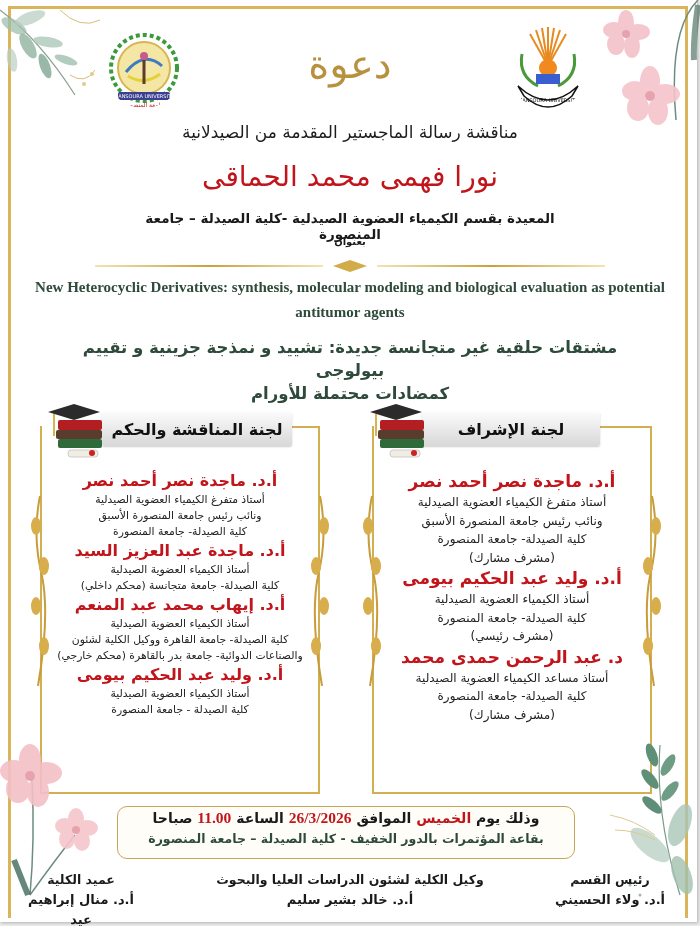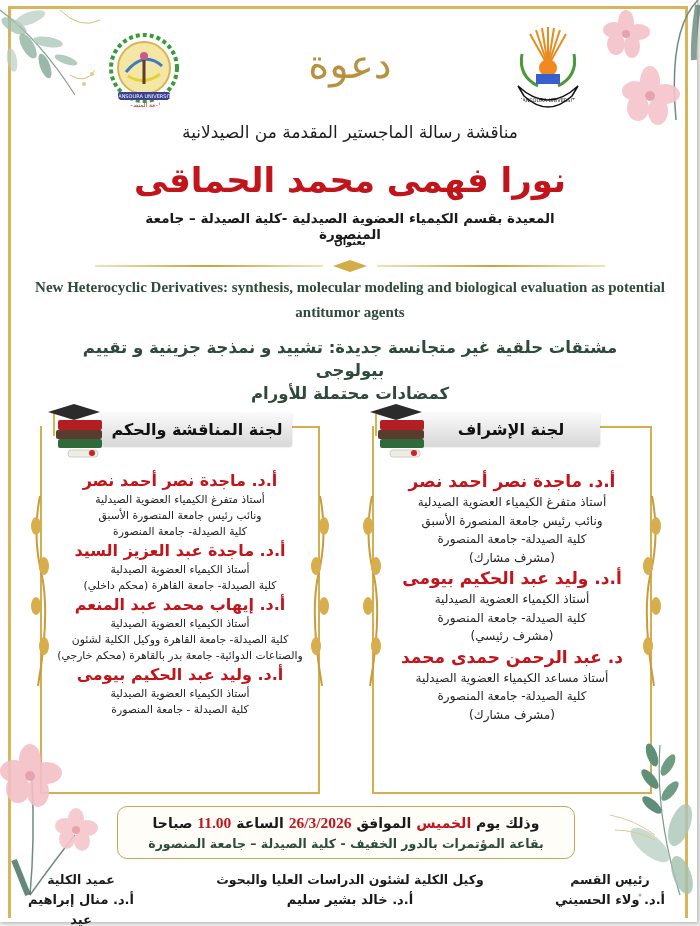--- a/index.html
+++ b/index.html
@@ -31,21 +31,21 @@
   .dawa-mark { position: absolute; left: 300px; top: 34px; width: 100px; height: 60px; }
 
   
   .rtl { direction: rtl; text-align: center; }
   .intro-line {
     position: absolute; left: 140px; top: 122px; width: 420px;
     font-size: 17px; color: #1d1d1d; font-weight: normal; letter-spacing: 0.2px;
   }
   .candidate-name {
     position: absolute; left: 120px; top: 160px; width: 460px;
-    font-size: 34px; font-weight: bold; color: #c1151b;
+    font-size: 28px; font-weight: normal; color: #c1151b;
   }
   .affiliation {
     position: absolute; left: 120px; top: 210px; width: 460px;
     font-size: 13.5px; font-weight: bold; color: #1a1a1a;
   }
   .titled {
     position: absolute; left: 120px; top: 236px; width: 460px;
     font-size: 10px; font-weight: bold; color: #1a1a1a;
   }
   .divider { position: absolute; left: 95px; top: 259px; width: 510px; height: 14px; }
@@ -101,21 +101,20 @@
   .member-desc { font-size: 12px; color: #222; line-height: 18.5px; }
   .panel-left .member-name { font-size: 16px; line-height: 22px; }
   .panel-left .member-desc { font-size: 10.8px; line-height: 16px; }
 
   
   .event-box {
     position: absolute; left: 117px; top: 806px; width: 458px; height: 53px;
     border: 1.5px solid #c9a55a; border-radius: 10px;
     background: #fffdf8;
     direction: rtl; text-align: center;
-    padding-top: 5px;
   }
   .event-line1 { font-size: 14px; font-weight: bold; color: #1a1a1a; line-height: 21px; }
   .event-line1 .red { color: #c1151b; }
   .event-line1 .num { font-family: "Liberation Serif", serif; font-size: 15.5px; }
   .event-line2 { font-size: 12.5px; font-weight: bold; color: #2d4a3a; line-height: 20px; }
 
   
   .sig { position: absolute; top: 870px; direction: rtl; text-align: center; }
   .sig-role { font-size: 12.5px; font-weight: bold; color: #1a1a1a; line-height: 20px; }
   .sig-name { font-size: 13px; font-weight: bold; color: #1a1a1a; line-height: 20px; }
@@ -310,21 +309,21 @@
     <div class="members">
       <div class="member">
         <div class="member-name">أ.د. ماجدة نصر أحمد نصر</div>
         <div class="member-desc">أستاذ متفرغ الكيمياء العضوية الصيدلية</div>
         <div class="member-desc">ونائب رئيس جامعة المنصورة الأسبق</div>
         <div class="member-desc">كلية الصيدلة- جامعة المنصورة</div>
       </div>
       <div class="member">
         <div class="member-name">أ.د. ماجدة عبد العزيز السيد</div>
         <div class="member-desc">أستاذ الكيمياء العضوية الصيدلية</div>
-        <div class="member-desc">كلية الصيدلة- جامعة القاهرة (محكم داخلي)</div>
+        <div class="member-desc">كلية الصيدلة- جامعة متجانسة (محكم داخلي)</div>
       </div>
       <div class="member">
         <div class="member-name">أ.د. إيهاب محمد عبد المنعم</div>
         <div class="member-desc">أستاذ الكيمياء العضوية الصيدلية</div>
         <div class="member-desc">كلية الصيدلة- جامعة القاهرة ووكيل الكلية لشئون</div>
         <div class="member-desc">والصناعات الدوائية- جامعة بدر بالقاهرة (محكم خارجي)</div>
       </div>
       <div class="member">
         <div class="member-name">أ.د. وليد عبد الحكيم بيومى</div>
         <div class="member-desc">أستاذ الكيمياء العضوية الصيدلية</div>

